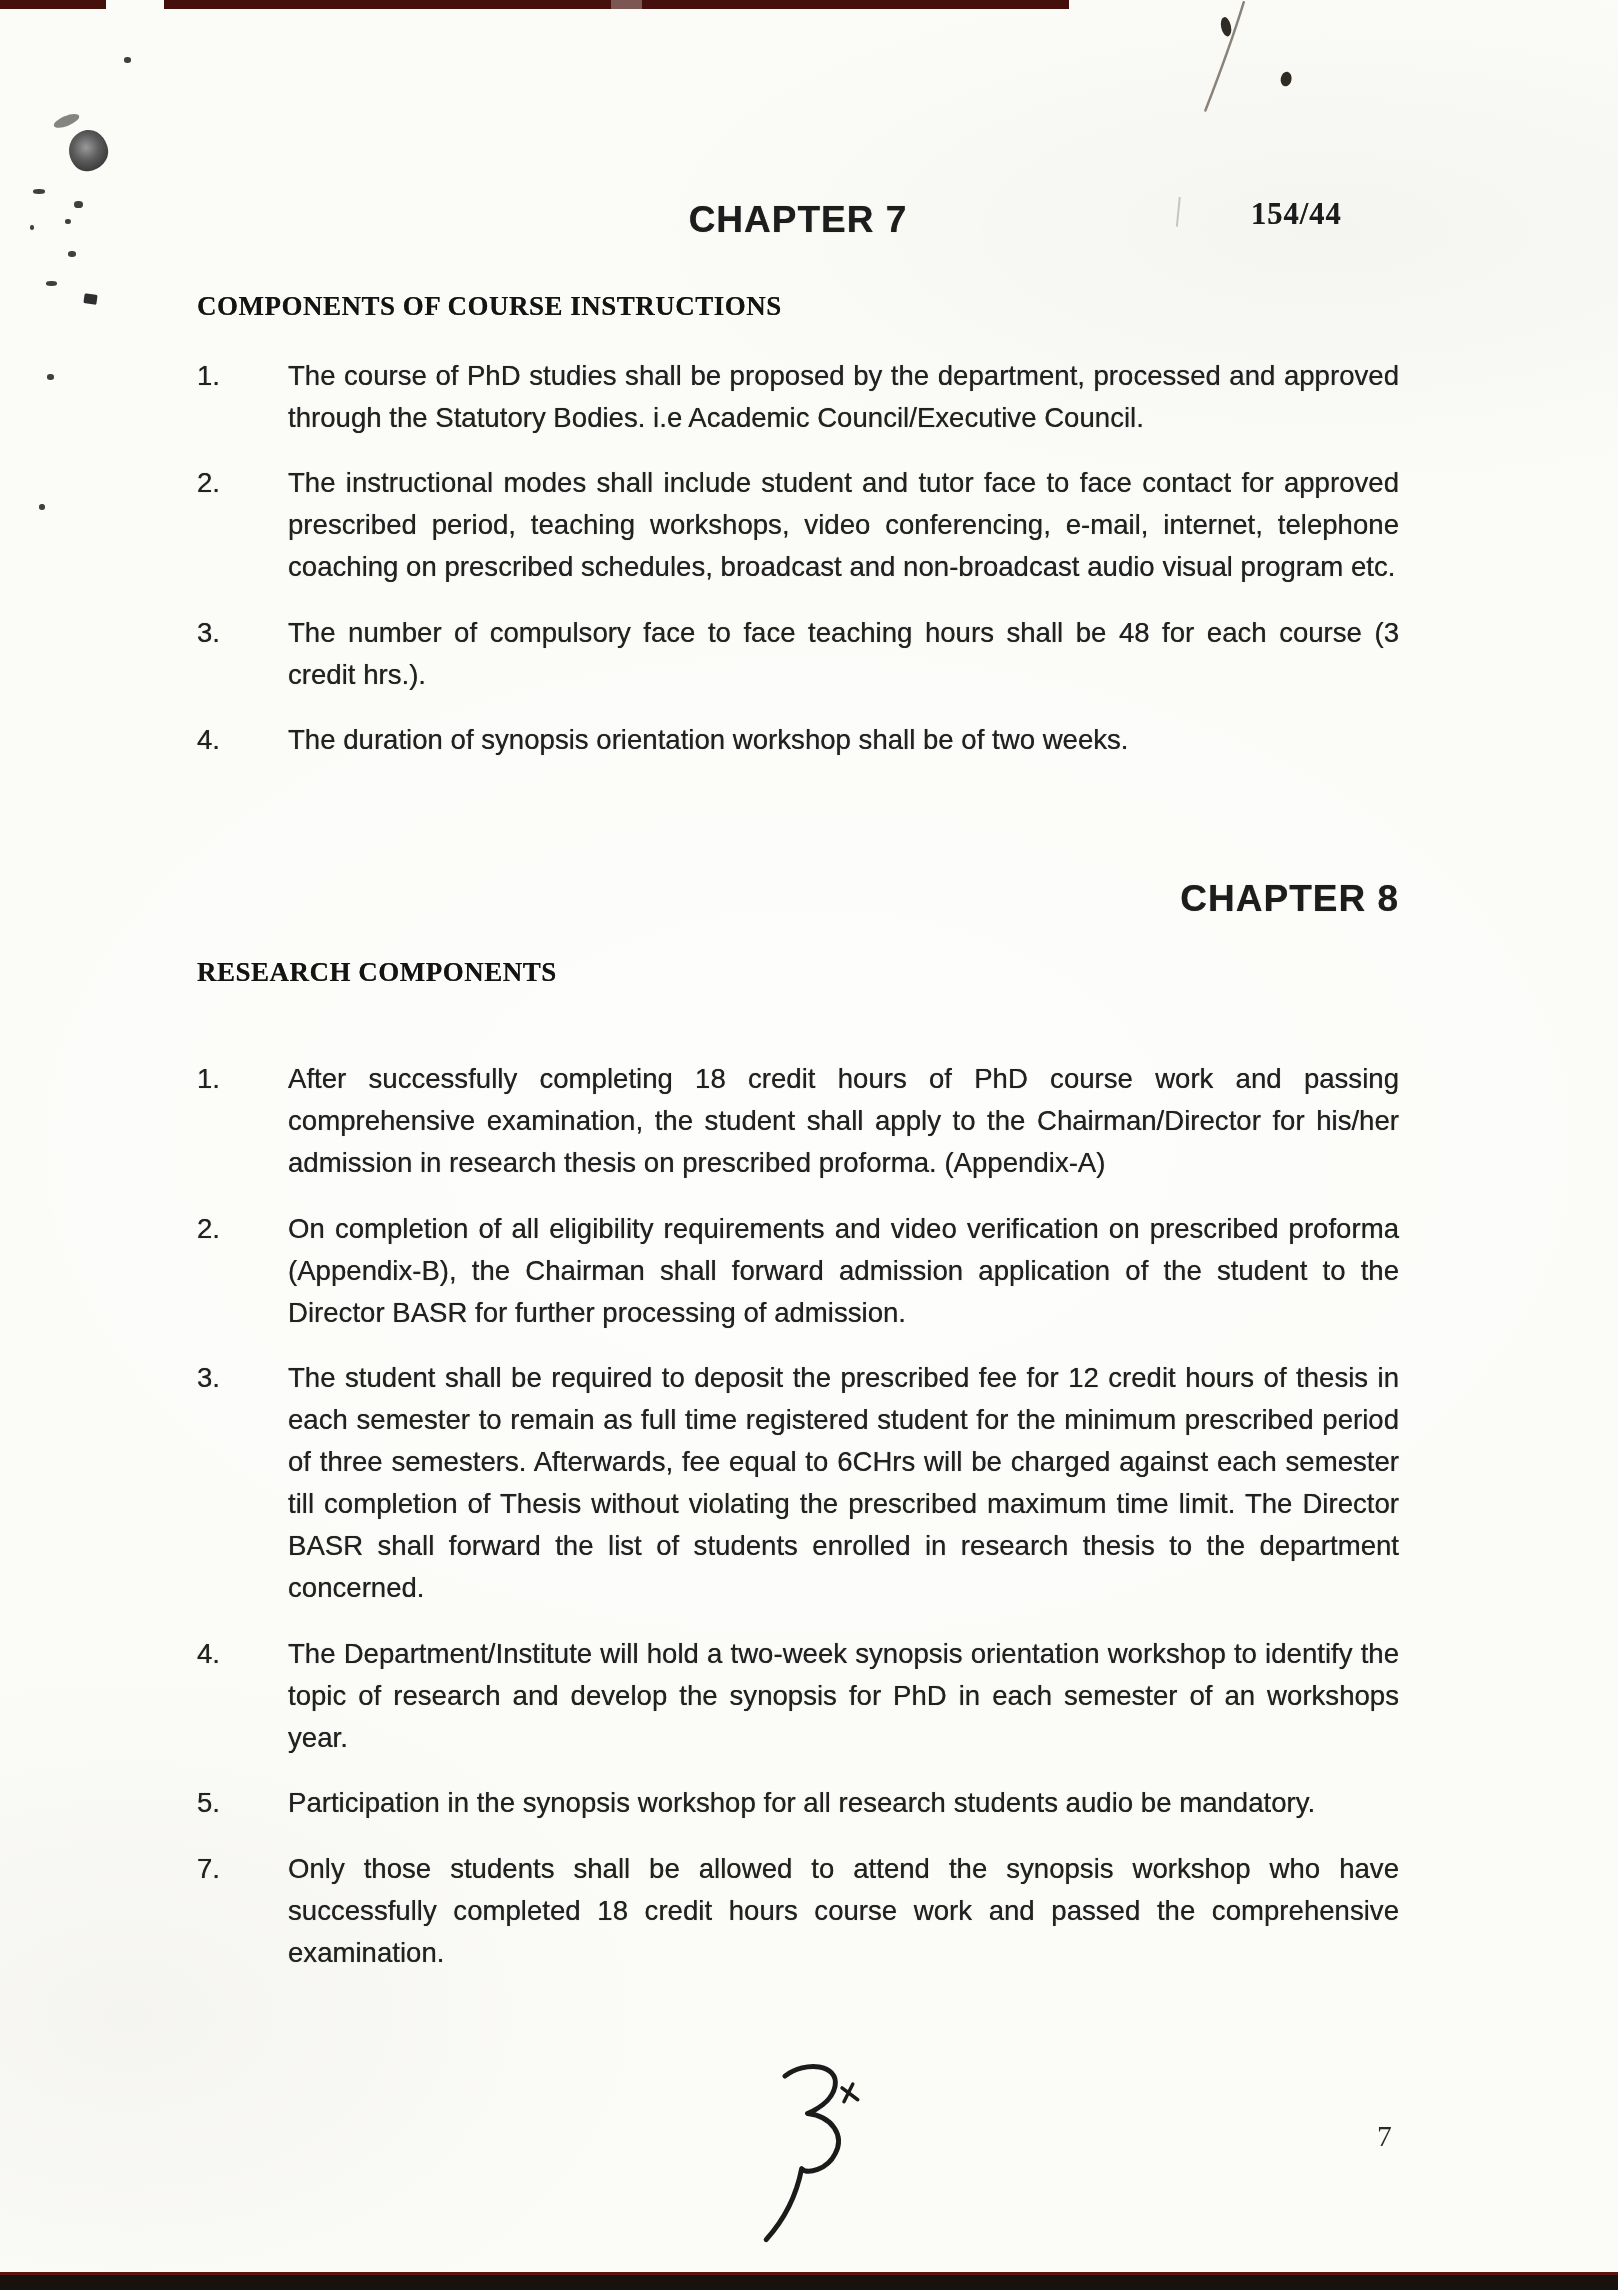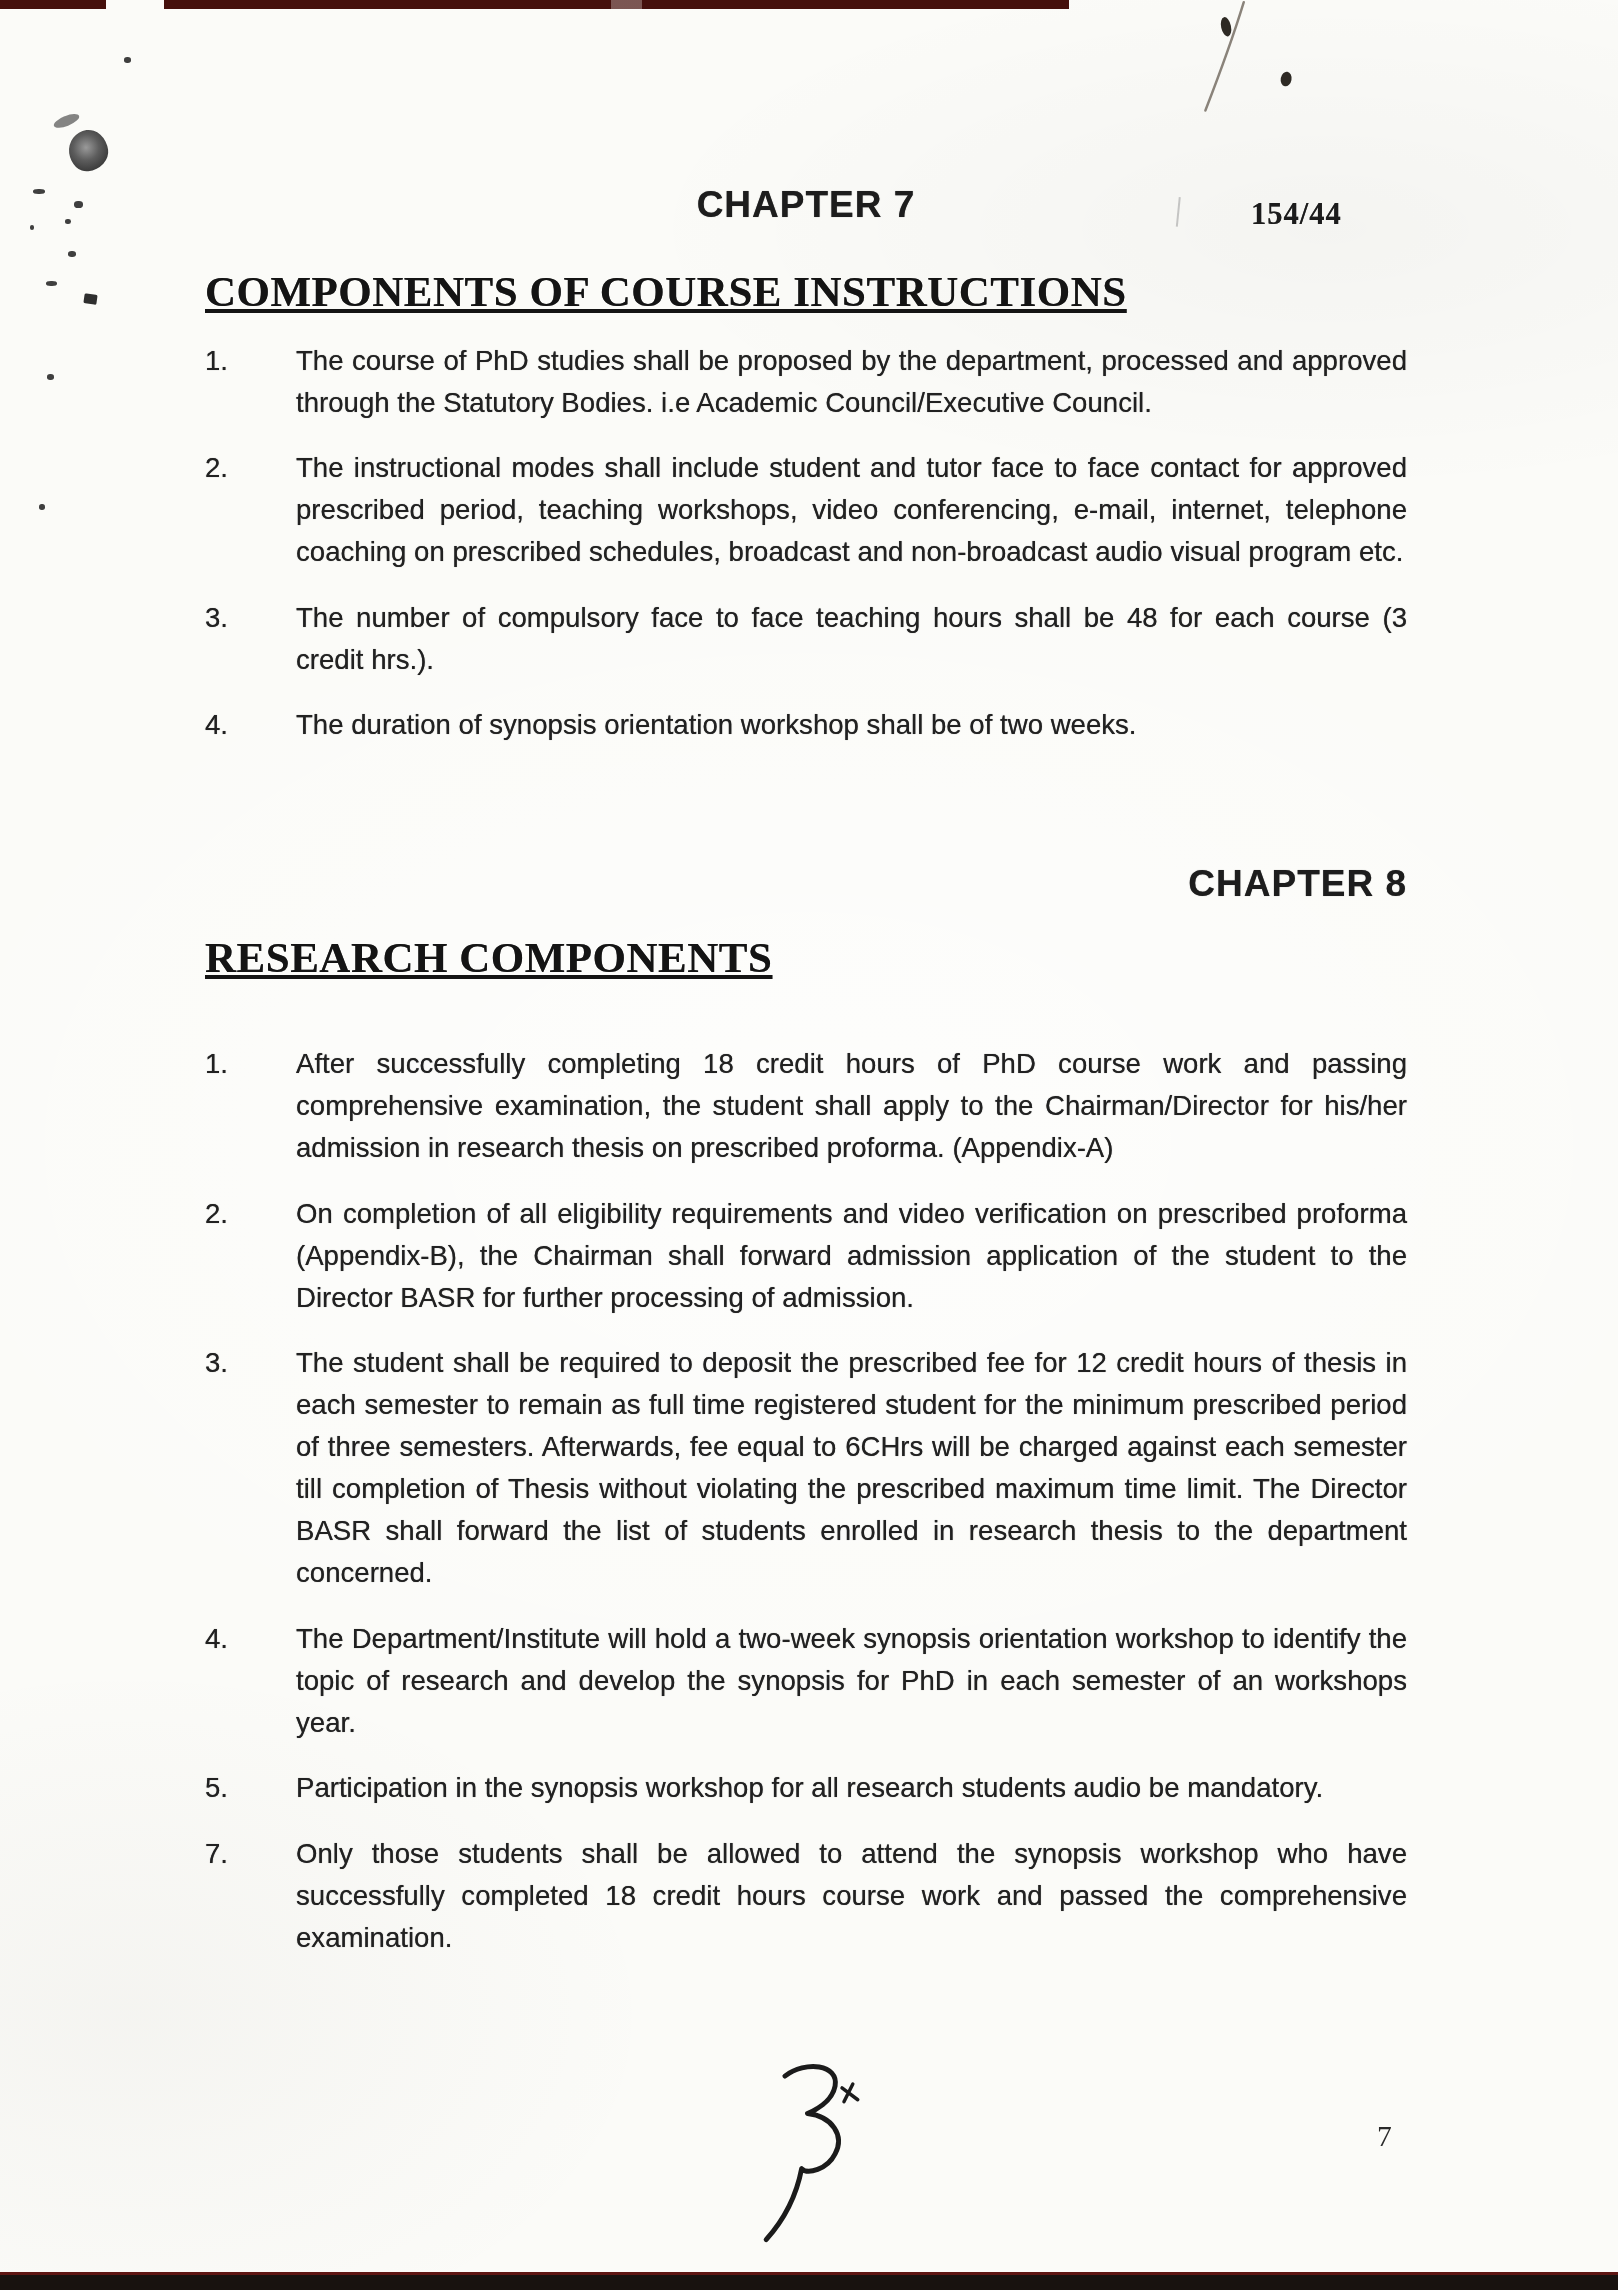--- a/index.html
+++ b/index.html
@@ -20,34 +20,33 @@
       rgba(69,16,12,0) 106px,rgba(69,16,12,0) 164px,
       #45100c 164px,#45100c 611px,
       rgba(69,16,12,.7) 611px,rgba(69,16,12,.7) 642px,
       #45100c 642px,#45100c 1069px);
   }
   .bottom-bar{
     position:absolute;left:0;bottom:0;width:100%;height:17.7px;
     background:linear-gradient(180deg,#5e1512 0,#5e1512 3px,#18120f 3px);
   }
   
-  .content{position:absolute;left:197px;top:183px;width:1202px;margin-left:8px;}
+  .content{position:absolute;left:197px;top:198px;width:1202px;}
   .chapter-title{
     font-family:"Liberation Sans",sans-serif;font-weight:700;
     font-size:37px;line-height:43px;letter-spacing:1px;
     text-align:center;color:#1d1d1d;margin:0 0 43px 0;
     text-shadow:0 0 0.7px rgba(30,30,30,.75);
   }
   .chapter-title.second{margin-top:116px;margin-bottom:29.6px;text-align:right;}
   .heading{
     font-family:"Liberation Serif",serif;font-weight:700;
-    font-size:43px;line-height:45px;letter-spacing:0.5px;
+    font-size:27px;line-height:45px;letter-spacing:0.5px;
     color:#141414;margin:0 0 25.6px 0;
     text-shadow:0 0 0.6px rgba(20,20,20,.7);
-    text-decoration:underline;
   }
   .heading.second{margin-bottom:0;}
   .item{
     display:flex;margin-top:23.6px;
     font-size:27.6px;line-height:42px;color:#212121;
     text-shadow:0 0 0.7px rgba(35,35,35,.8);
   }
   .list-ch7 .item:first-child{margin-top:25.6px;}
   .list-ch8 .item:first-child{margin-top:63px;}
   .num{width:91px;flex:none;}

